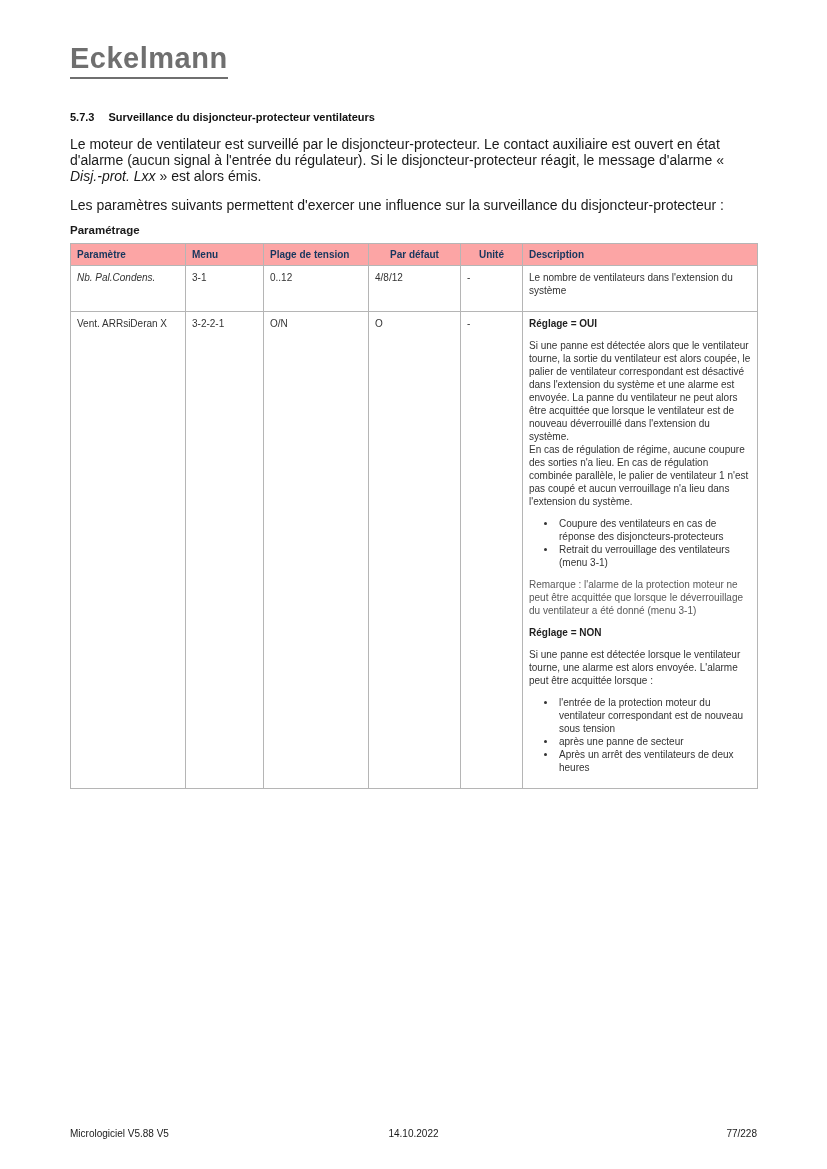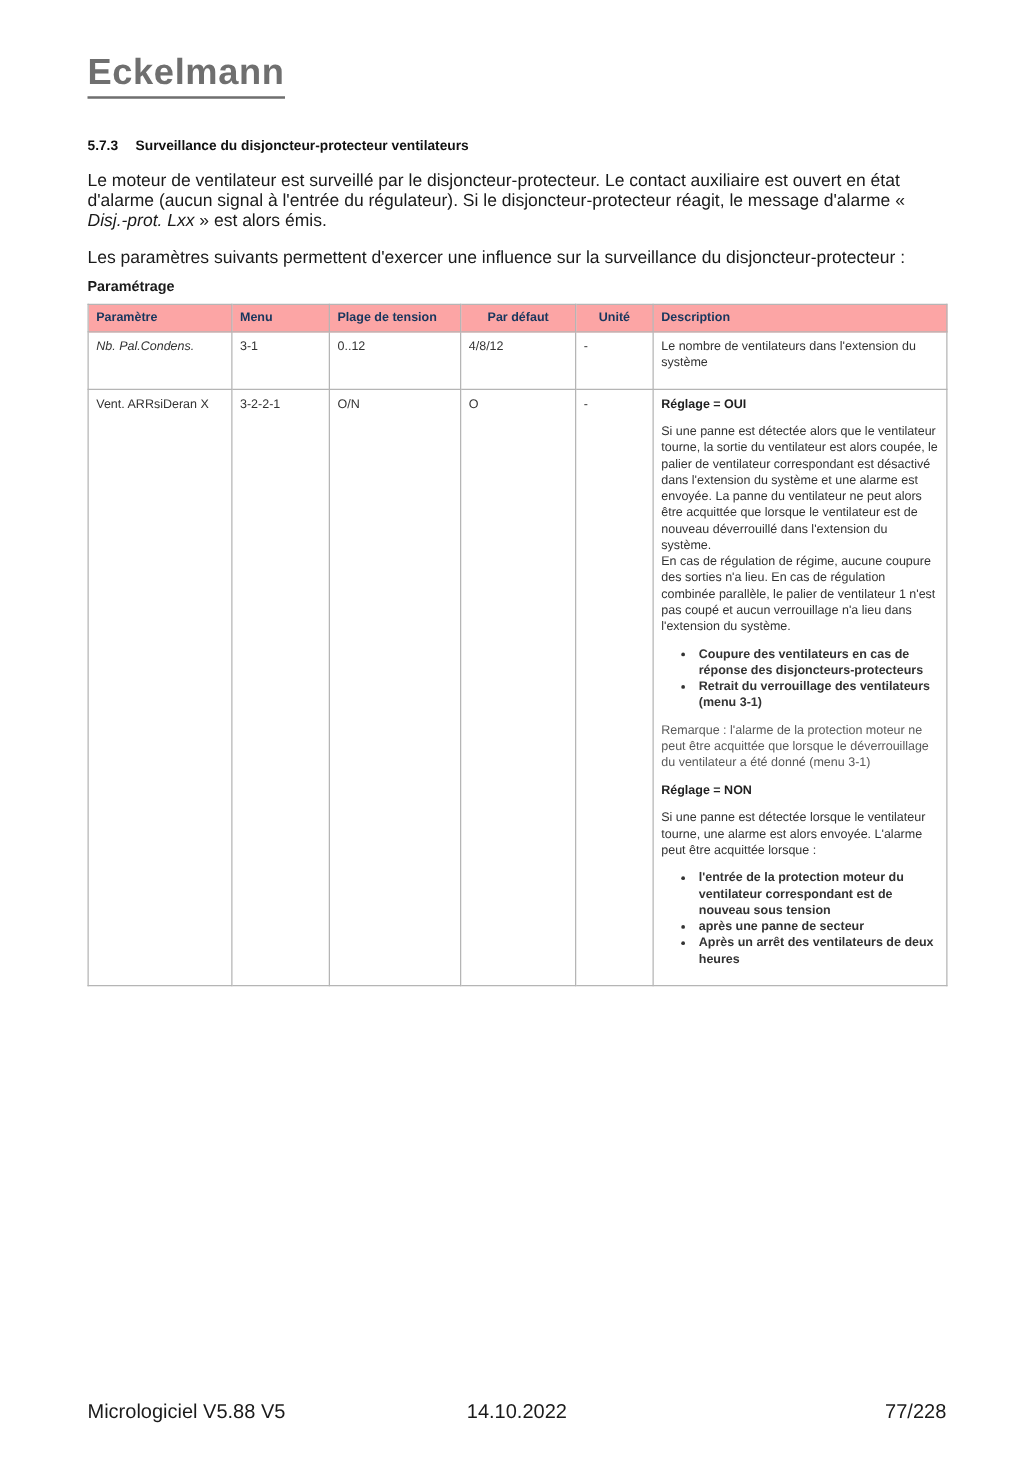--- a/index.html
+++ b/index.html
@@ -73,28 +73,28 @@
   .param-table td { color: #333333; }
   .col-0 { width: 115px; }
   .col-1 { width: 78px; }
   .col-2 { width: 105px; }
   .col-3 { width: 92px; }
   .col-4 { width: 62px; }
   .col-5 { width: 235px; }
   td.desc p { margin: 0 0 9px 0; }
   td.desc p.bold { font-weight: bold; color: #1f1f1f; }
   td.desc p.muted { color: #595959; }
-  td.desc ul { margin: 0 0 9px 0; padding-left: 28px; font-weight: bold; }
+  td.desc ul { margin: 0 0 9px 0; padding-left: 28px; }
   td.desc li { margin: 0; padding-left: 2px; }
   .footer {
     position: absolute;
     left: 70px; right: 70px;
     bottom: 30px;
     display: flex;
-    font-size: 16px;
+    font-size: 10px;
     color: #1a1a1a;
   }
   .footer span { flex: 1; }
   .footer .f-center { text-align: center; }
   .footer .f-right { text-align: right; }
 </style>
 </head>
 <body>
 
 <div class="page">

